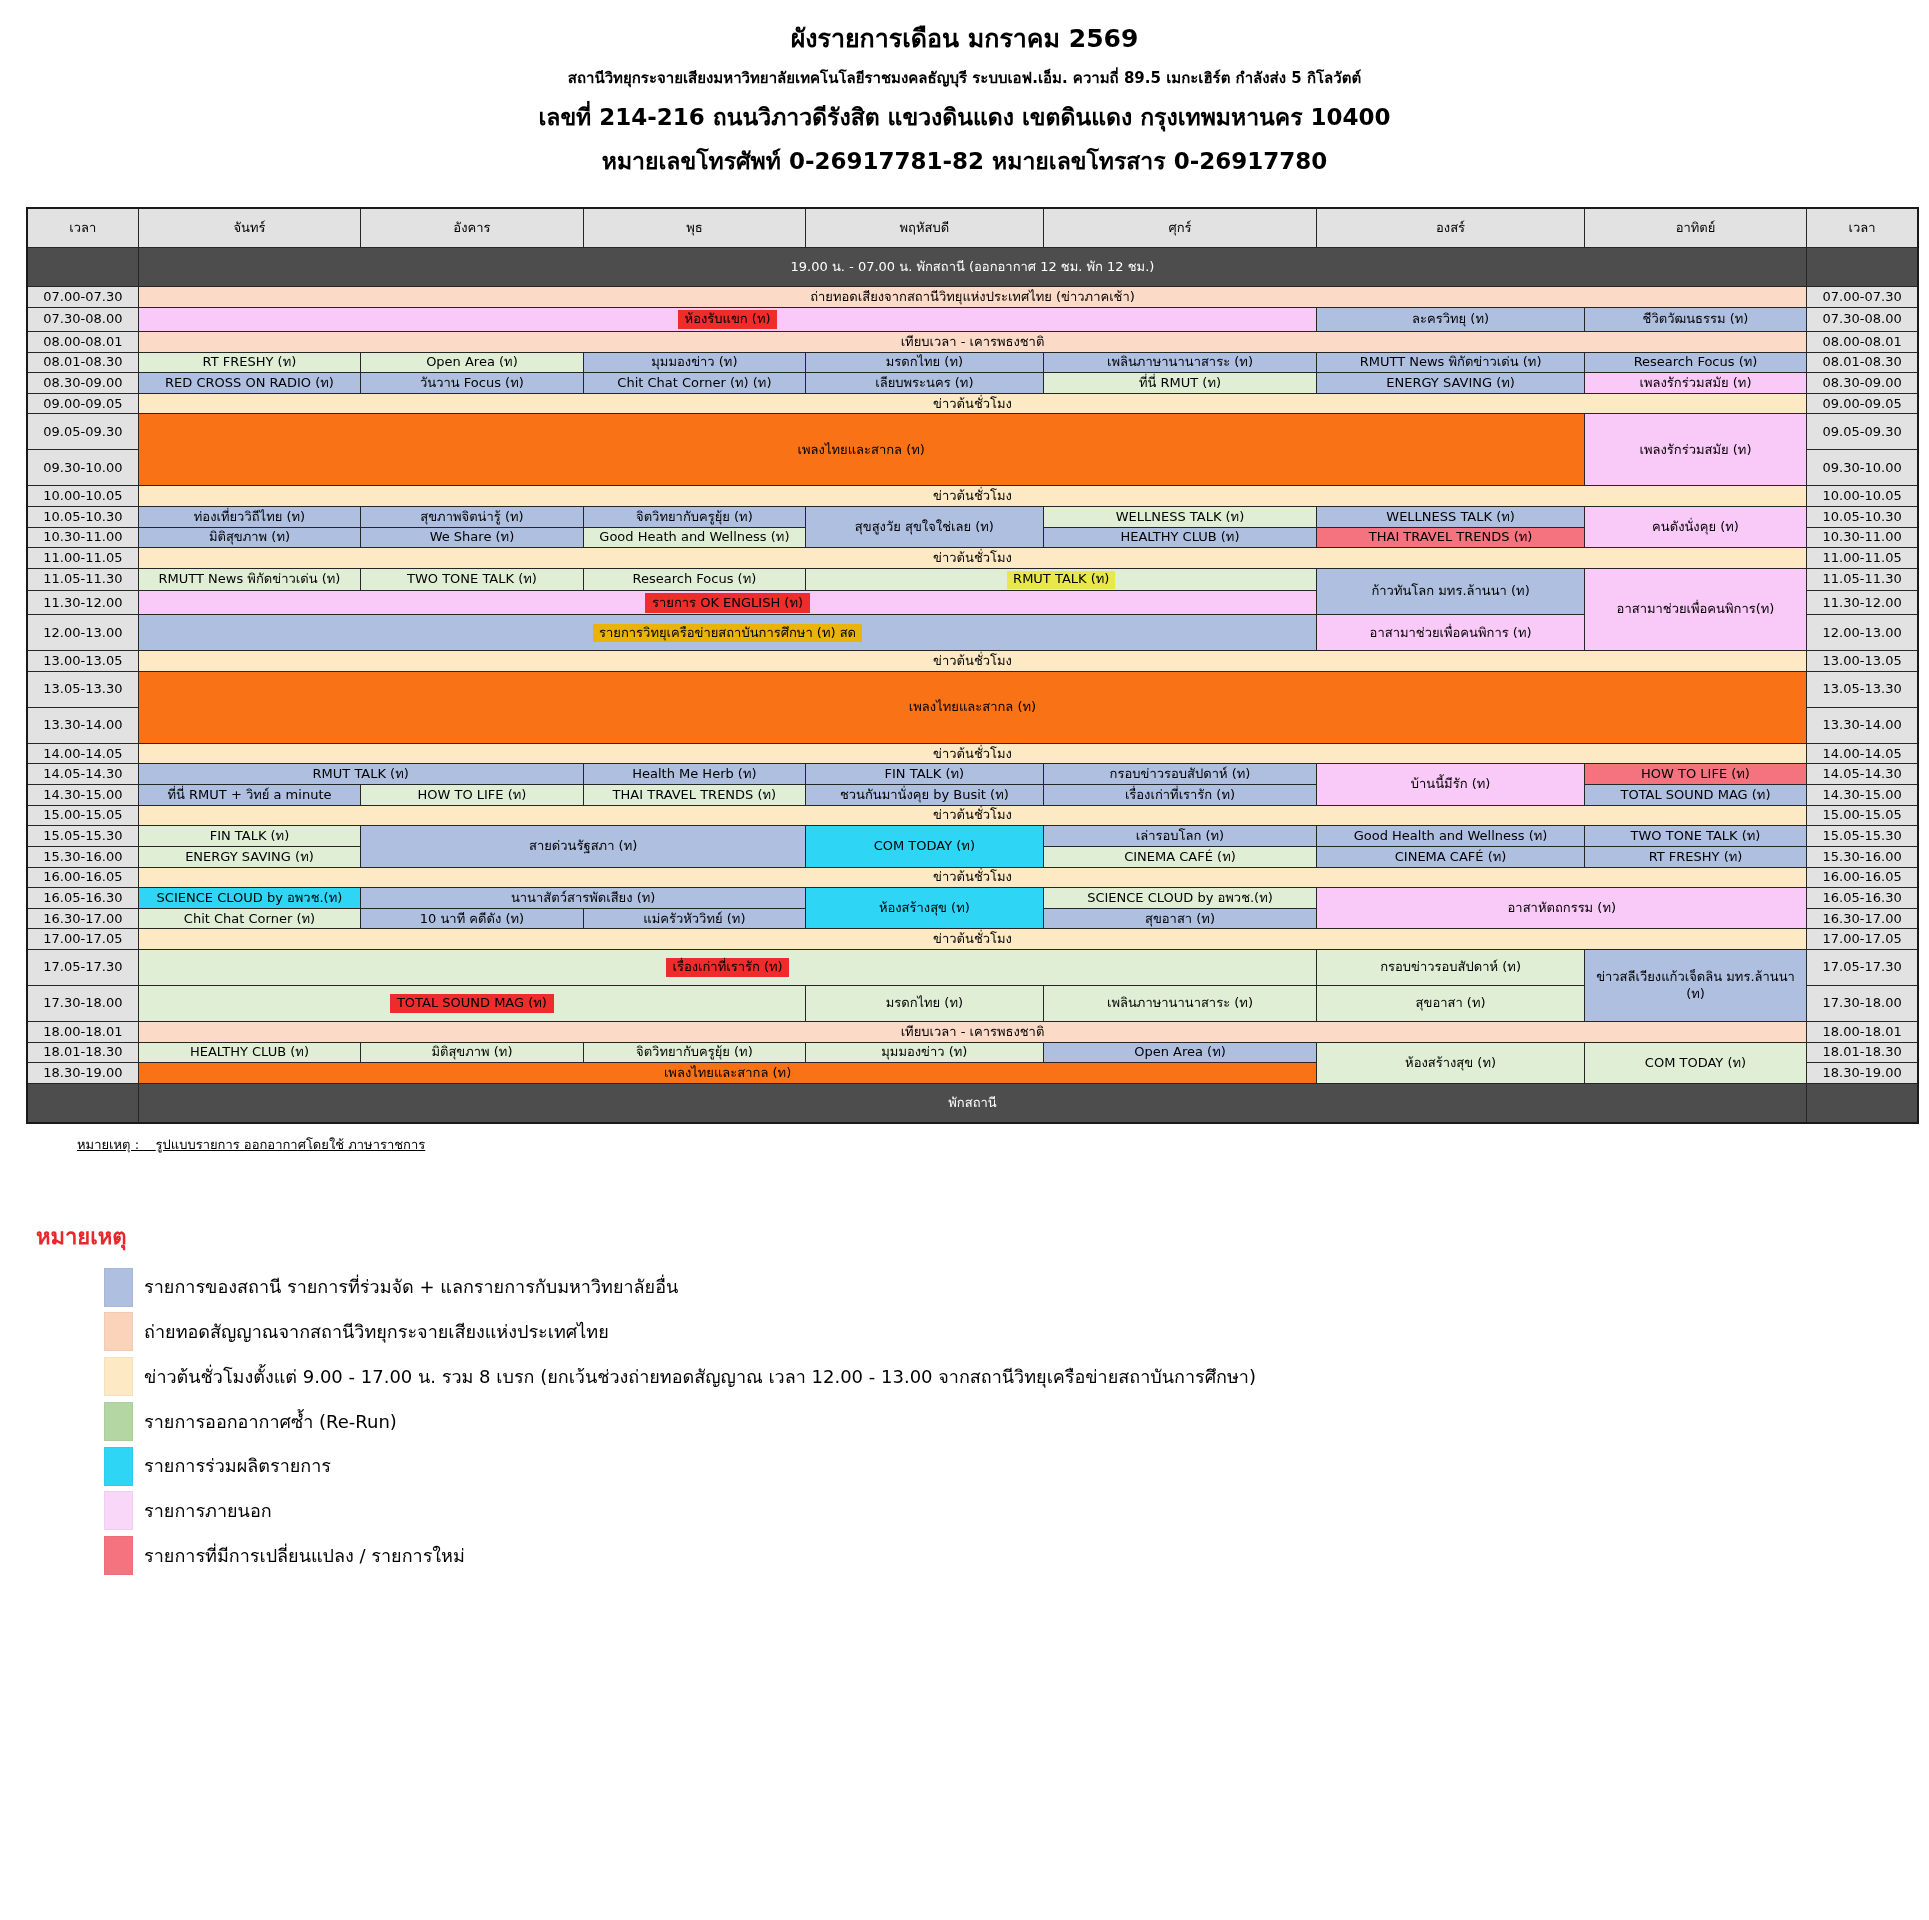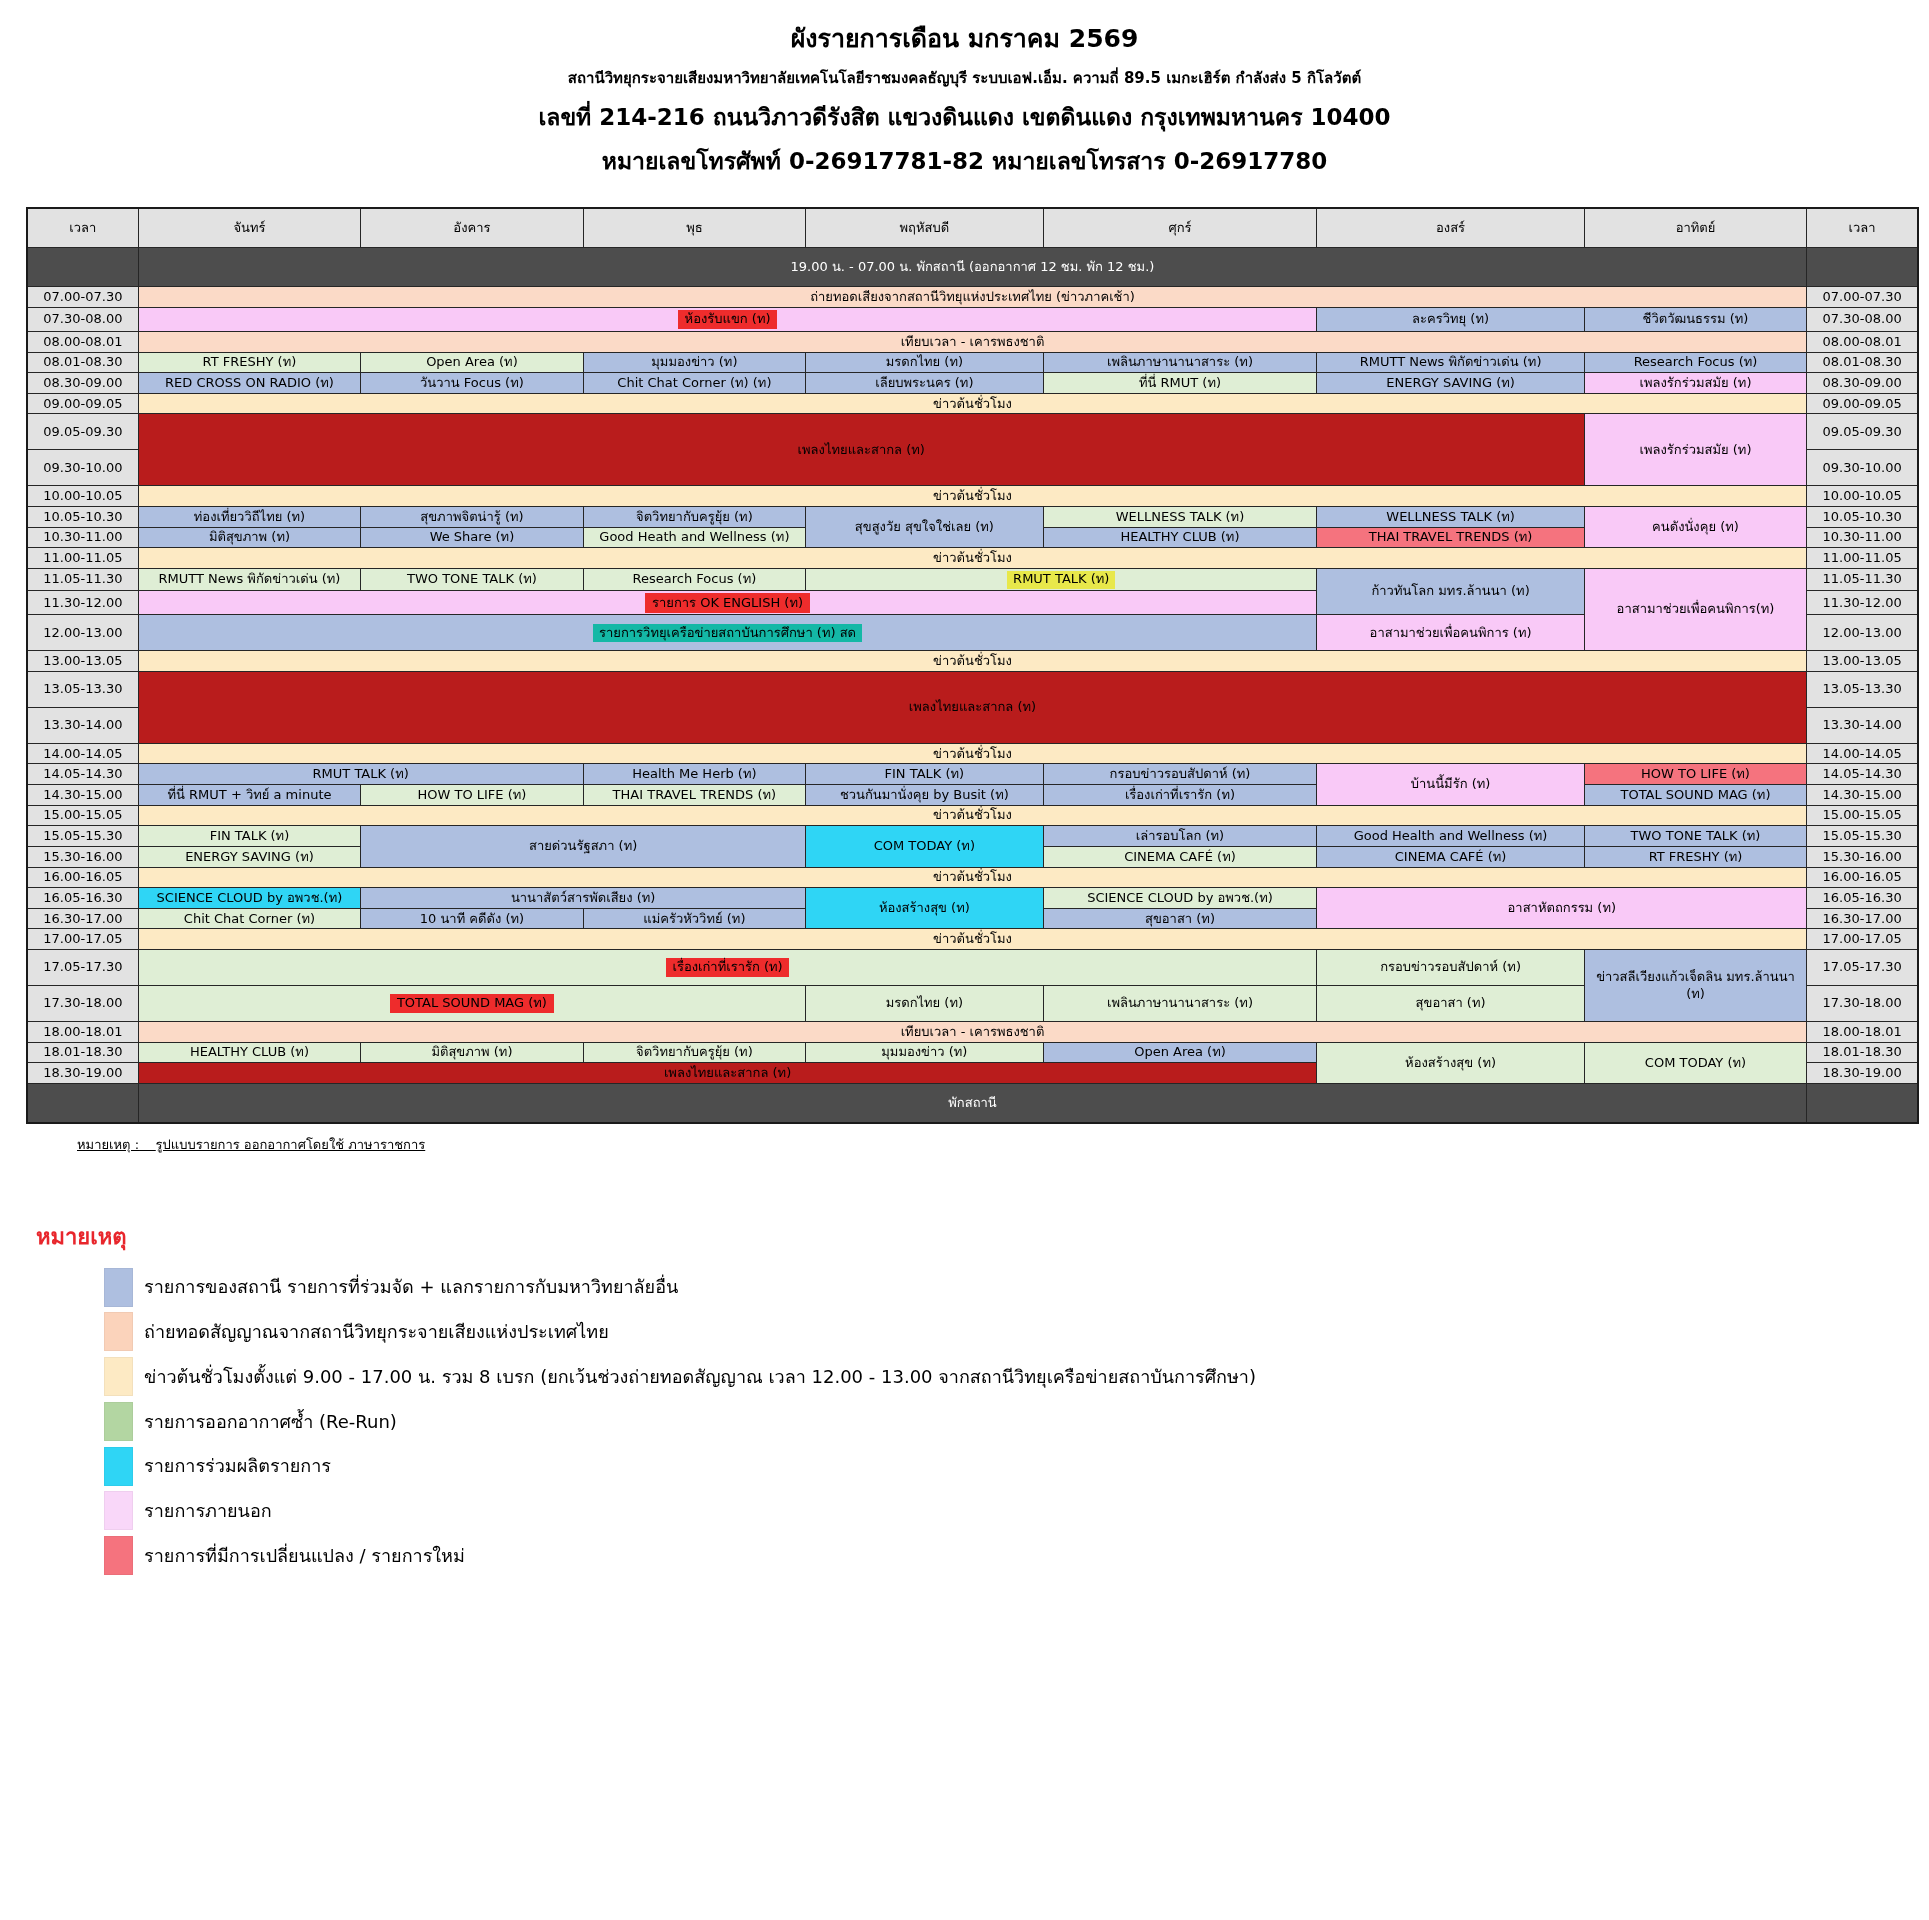--- a/index.html
+++ b/index.html
@@ -56,25 +56,25 @@
   .bandrow td.timecell{background:#4d4d4d;}
 
   
   .c-blue   {background:#aebfe0;margin-top:10px;}
   .c-peach  {background:#fbdac7;}
   .c-cream  {background:#fdeac4;}
   .c-cyan   {background:#2fd5f5;}
   .c-green  {background:#dfeed5;}
   .c-pink   {background:#f9c9f7;}
   .c-red    {background:#f5737e;}
-  .c-grey   {background:#b91c1c;}
+  .c-grey   {background:#f97316;}
 
   .hl-red{background:#ee2c2c;padding:1.7px 6.6px;display:inline-block;}
   .hl-yellow{background:#e8e84a;padding:0.8px 5.8px;display:inline-block;}
-  .hl-olive{background:#14b8a6;padding:0.8px 5.8px;display:inline-block;}
+  .hl-olive{background:#eab308;padding:0.8px 5.8px;display:inline-block;}
 
   
   .tblnote{
     padding:10px 0 0 69px;
     font-size:13px;
     text-decoration:underline;
   }
   .tblnote .lbl{font-weight:normal;}
 
   

